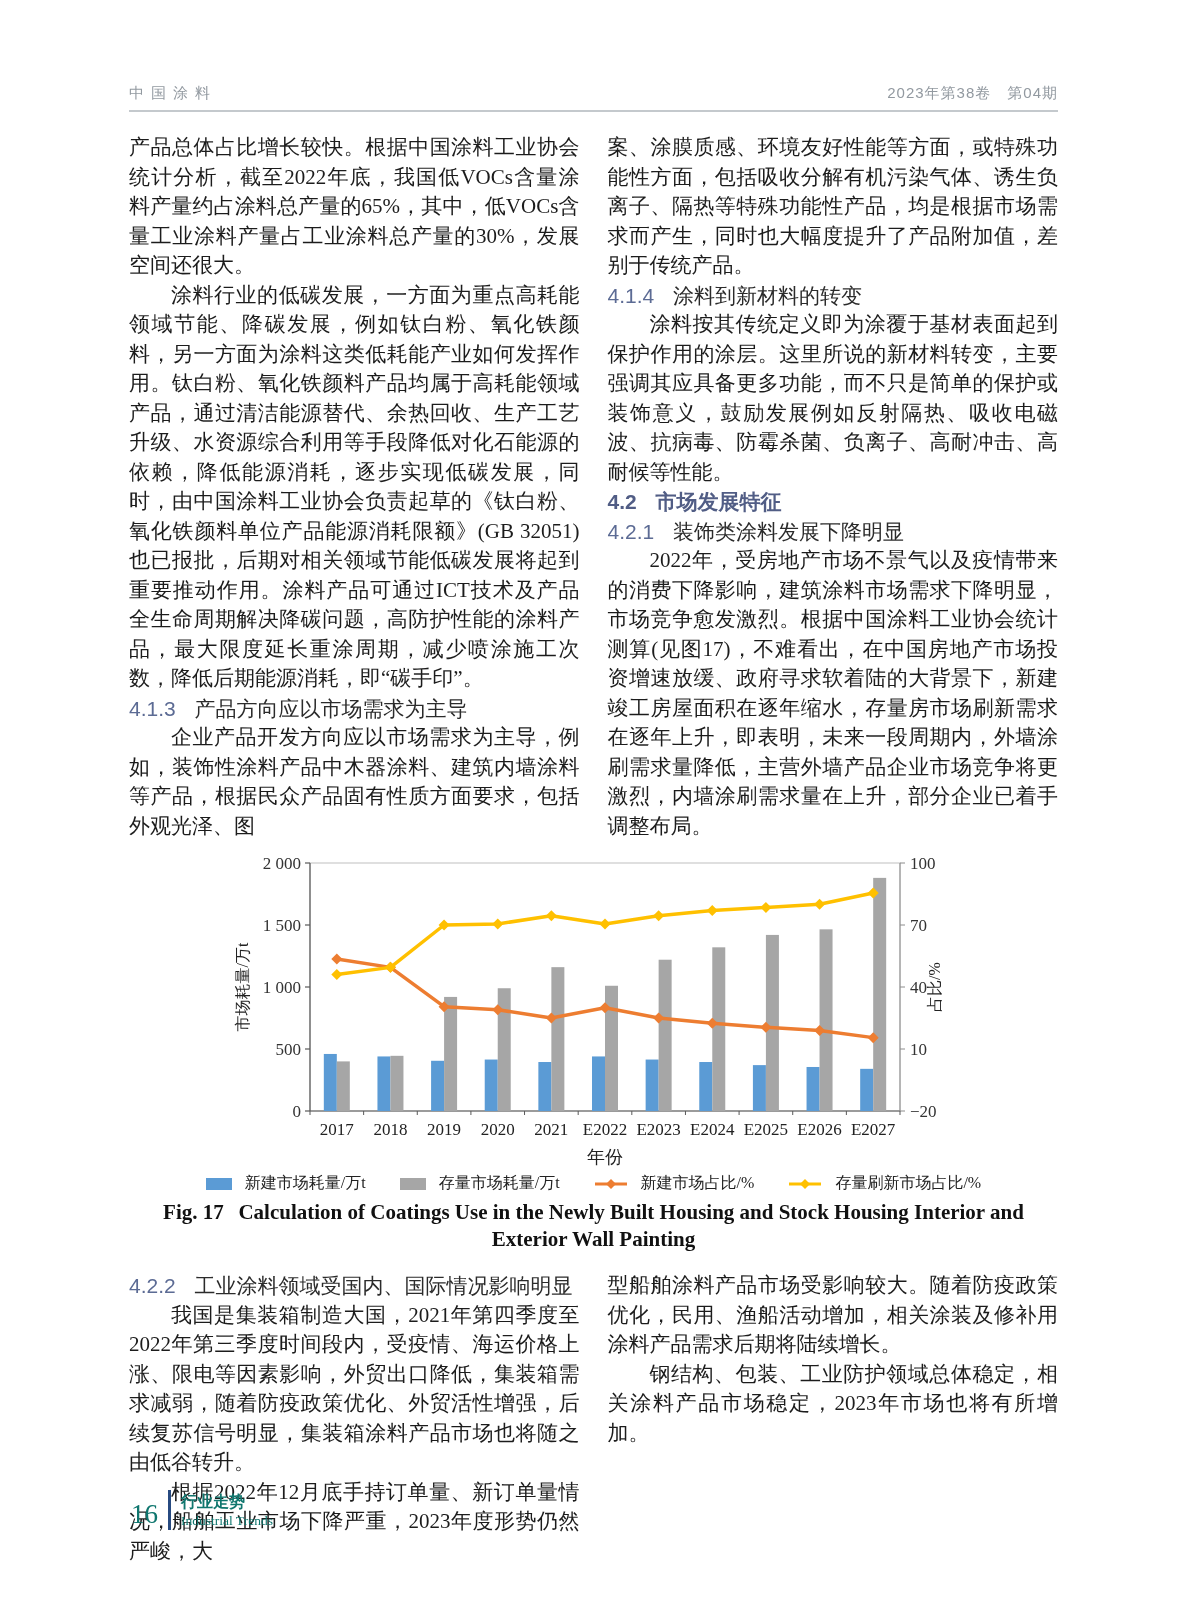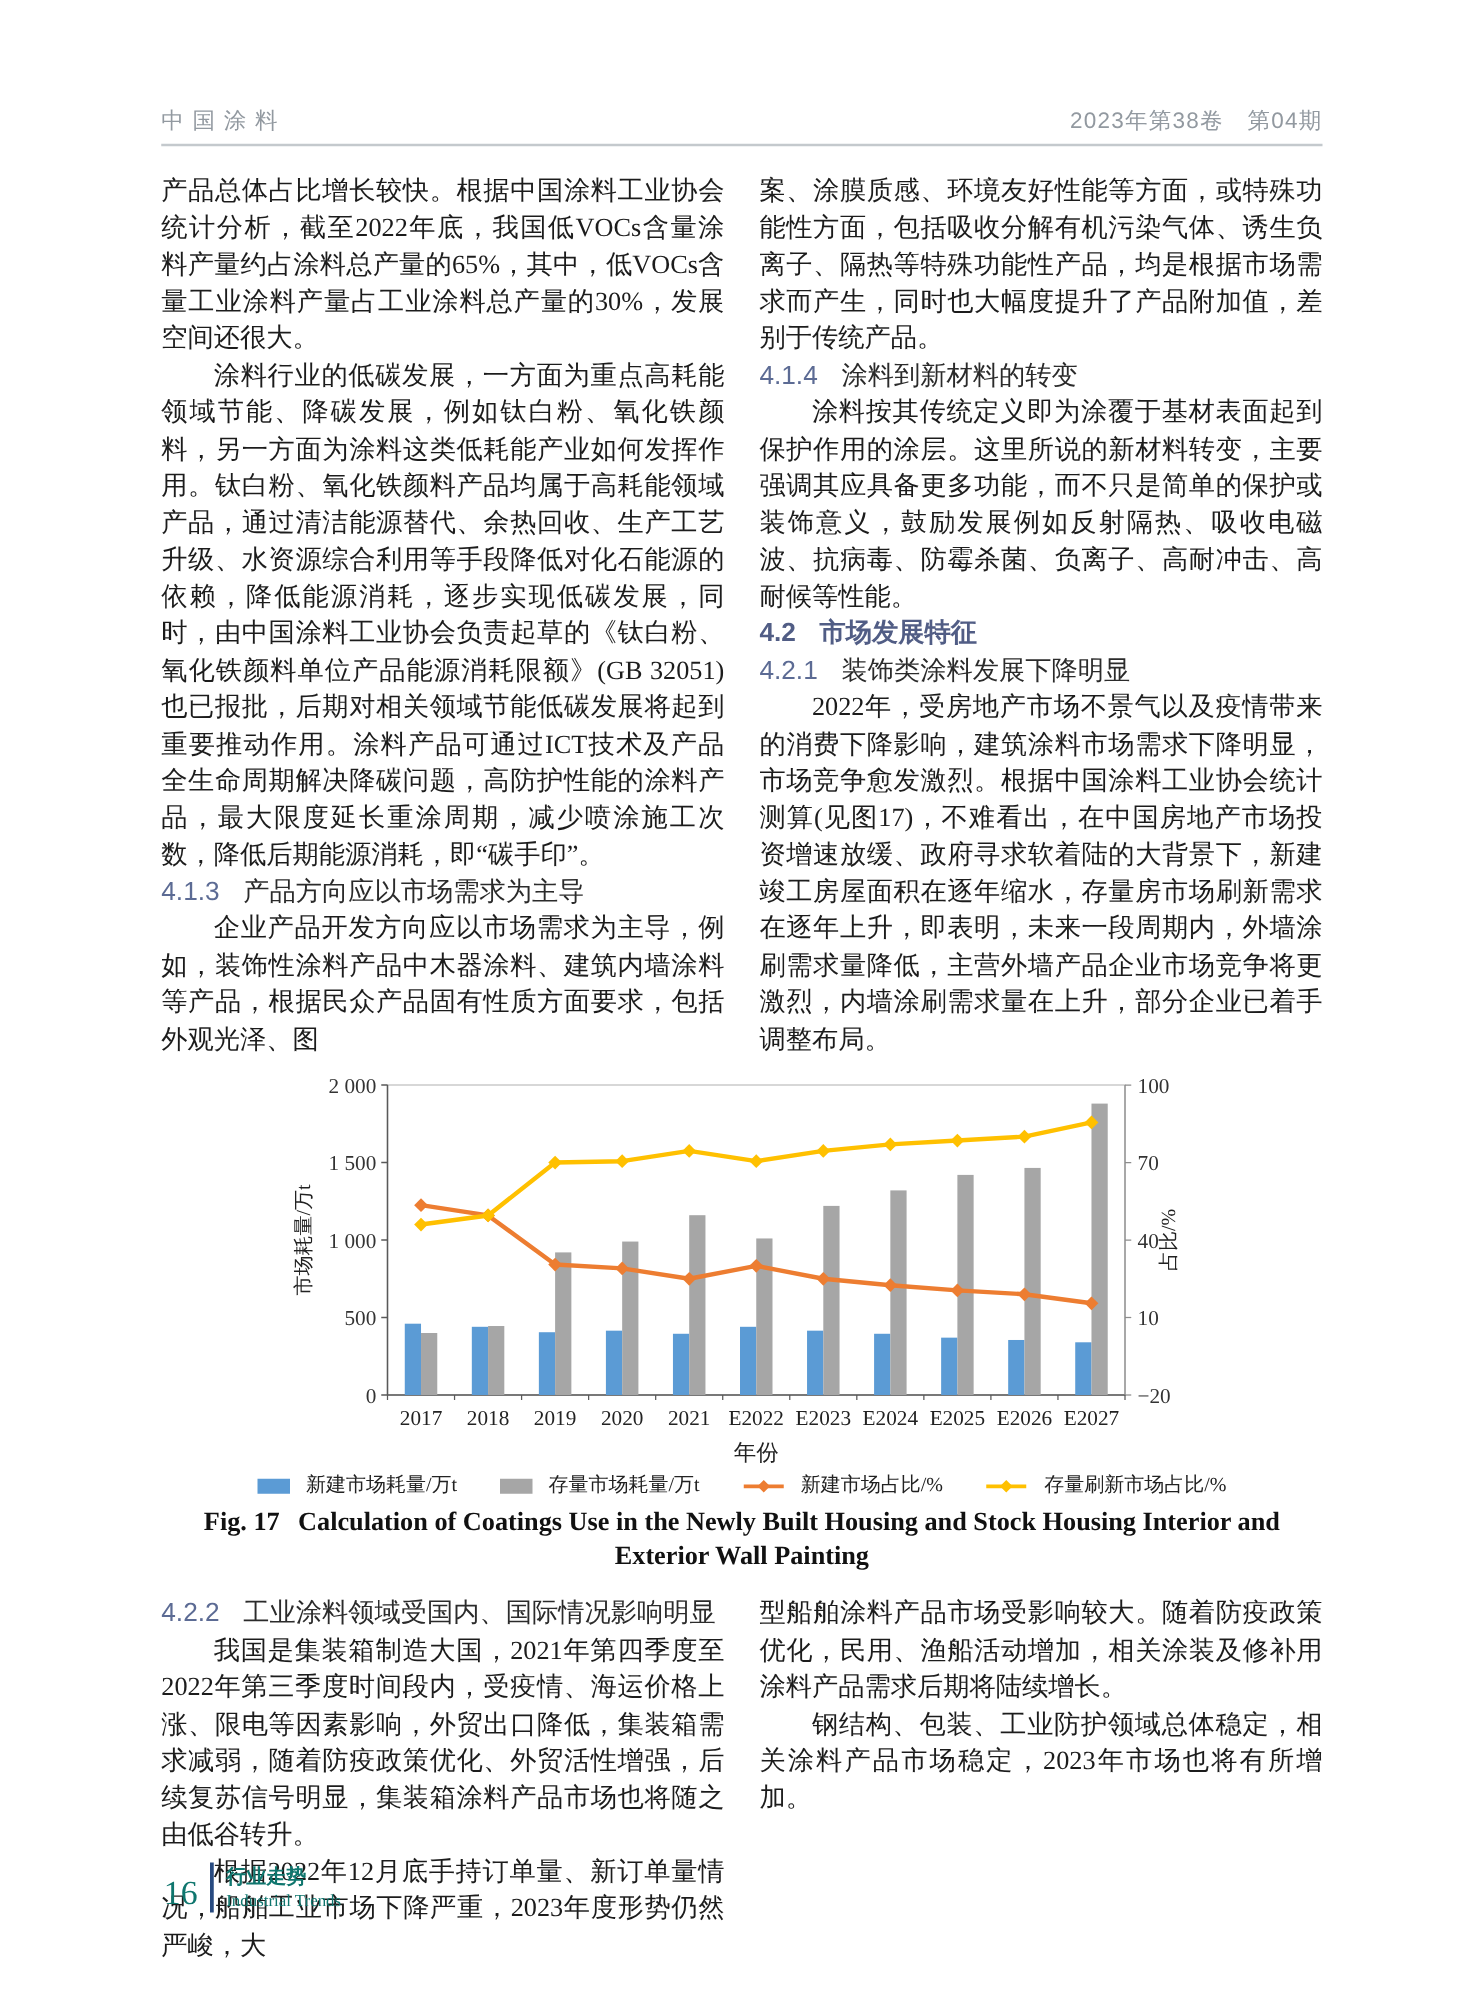--- a/index.html
+++ b/index.html
@@ -15,21 +15,21 @@
     color:#1c1c1c;
   }
   
   .header {
     padding-top:84px;
     display:flex; justify-content:space-between; align-items:flex-end;
     padding-bottom:7px;
     border-bottom:2px solid #c4c9cd;
     color:#9299a0;
     font-family:"Liberation Sans","DejaVu Sans",sans-serif;
-    font-size:18px;
+    font-size:15px;
   }
   .journal-name { letter-spacing:7px; }
   .issue-info   { letter-spacing:1px; }
   
   .columns { display:flex; gap:28px; margin-top:21px; }
   .col { flex:1 1 0; }
   .col p { font-size:21px; line-height:29.5px; text-align:justify; }
   .indent { text-indent:2em; }
   .sec-head {
     font-family:"Liberation Sans","DejaVu Sans",sans-serif;

